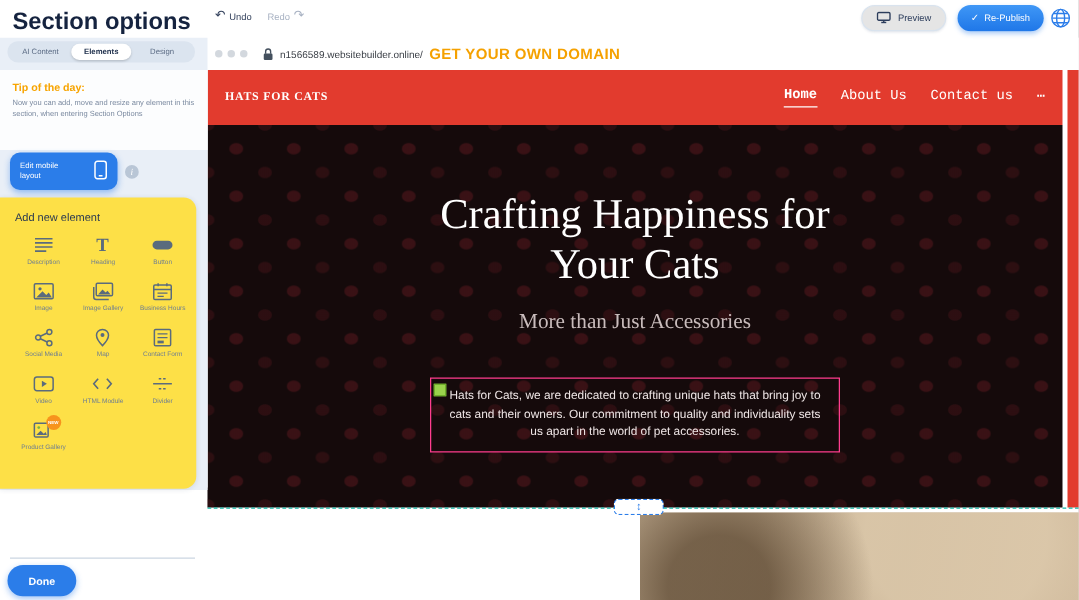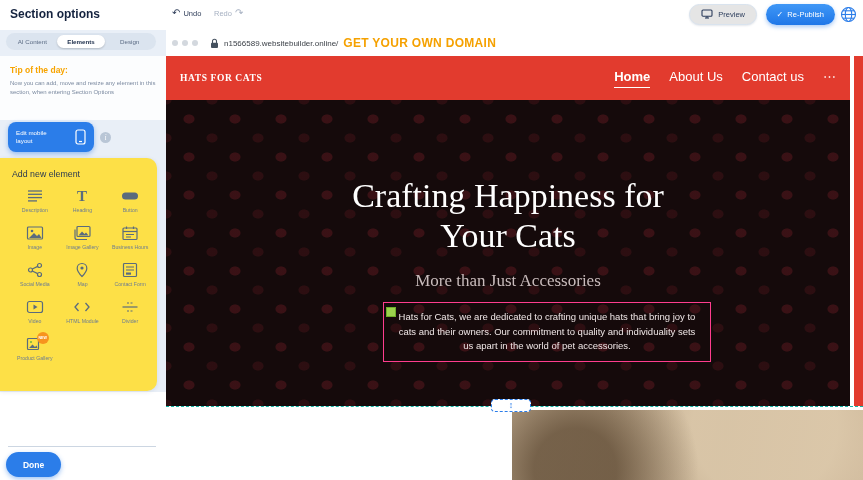--- a/index.html
+++ b/index.html
@@ -1,21 +1,21 @@
 <!DOCTYPE html>
 <html><head>
 <meta charset="utf-8">
 <style>
   * { margin:0; padding:0; box-sizing:border-box; }
   html,body { width:863px; height:480px; overflow:hidden; }
   body { position:relative; font-family:"Liberation Sans", sans-serif; background:#fff; }
 
   
   .topbar { position:absolute; left:0; top:0; width:863px; height:30px; background:#fff; z-index:30; }
-  .topbar-title { position:absolute; left:10px; top:7px; font-size:12px; font-weight:bold; color:#15233f; }
+  .topbar-title { position:absolute; left:10px; top:7px; font-size:19px; font-weight:bold; color:#15233f; }
   .undo-btn, .redo-btn { position:absolute; top:8px; display:flex; align-items:center; gap:3px; font-size:7.5px; color:#33415c; cursor:pointer; }
   .undo-btn { left:172px; }
   .redo-btn { left:214px; color:#a7b1c2; }
   .hist-icon { font-size:10px; line-height:10px; }
   .preview-btn { position:absolute; right:106px; top:4px; height:21px; padding:0 11px; border-radius:11px; background:#e5e5e5; border:1px solid #d9e3ee; box-shadow:0 1px 2px rgba(30,60,100,.12); display:flex; align-items:center; gap:5px; font-size:7.5px; color:#2c3d5c; cursor:pointer; }
   .republish-btn { position:absolute; right:28px; top:4px; height:21px; padding:0 11px; border-radius:11px; background:linear-gradient(#3f97f6,#1f77e8); box-shadow:0 2px 4px rgba(43,125,233,.4); display:flex; align-items:center; gap:4px; font-size:7.5px; color:#fff; cursor:pointer; }
   .check-glyph { font-size:8px; }
   .globe-btn { position:absolute; right:6px; top:6px; width:17px; height:17px; cursor:pointer; }
 
   
@@ -45,33 +45,33 @@
   .browser-bar { position:absolute; left:0; top:0; width:781px; height:26px; background:#fff; display:flex; align-items:center; padding-left:6px; }
   .dot { width:6px; height:6px; border-radius:50%; background:#d3d8de; margin-right:4px; }
   .lock-wrap { margin:0 5px 0 8px; display:flex; }
   .site-url { font-size:8px; color:#3a3f46; }
   .domain-cta { font-size:12px; color:#f5a100; font-weight:bold; margin-left:5px; letter-spacing:.3px; cursor:pointer; }
 
   .site { position:absolute; left:0; top:26px; width:684px; height:412px; }
   .site-header { height:44px; background:#e23b2e; display:flex; align-items:center; padding:0 14px; }
   .site-logo { color:#fff; font-size:9.5px; font-weight:bold; letter-spacing:.6px; font-family:"Liberation Serif", serif; }
   .site-nav { margin-left:auto; display:flex; gap:19px; align-items:center; }
-  .nav-item { color:#fff; font-size:13px; padding-bottom:3px; cursor:pointer; white-space:nowrap; }
+  .nav-item { color:#fff; font-size:11px; padding-bottom:3px; cursor:pointer; white-space:nowrap;font-family:Liberation Mono, monospace; }
   .nav-item.active { border-bottom:1.5px solid #fff; font-weight:bold; }
 
   .hero { position:relative; height:306px; text-align:center; overflow:hidden;
     background-color:#150a0b;
     background-image:
       radial-gradient(rgba(112,28,36,.40) 5px, transparent 6px),
       radial-gradient(rgba(112,28,36,.26) 5px, transparent 6px);
     background-size:46px 38px, 46px 38px;
     background-position:0 0, 23px 19px; }
-  .hero-title { padding-top:76px; font-family:"Liberation Serif", serif; color:#fff; font-size:34px; line-height:1.18; font-weight:normal; cursor:pointer; }
+  .hero-title { padding-top:52px; font-family:"Liberation Serif", serif; color:#fff; font-size:34px; line-height:1.18; font-weight:normal; cursor:pointer; }
   .hero-subtitle { margin-top:15px; font-family:"Liberation Serif", serif; color:#c9bcbc; font-size:17px; cursor:pointer; }
-  .hero-box { position:absolute; left:50%; transform:translateX(-50%); top:202px; width:328px; border:1px solid #ff3d8e; padding:7px 11px; cursor:pointer;margin-left:39px; }
+  .hero-box { position:absolute; left:50%; transform:translateX(-50%); top:202px; width:328px; border:1px solid #ff3d8e; padding:7px 11px; cursor:pointer; }
   .hero-box p { color:#efe6e6; font-size:9.5px; line-height:1.55; }
   .green-handle { position:absolute; left:2px; top:4px; width:10px; height:10px; background:#9ad24c; border:1px solid #6fae2a; cursor:grab; }
 
   .red-strip { position:absolute; right:0; top:26px; width:9px; height:350px; background:#e23b2e; }
 
   .guide-line { position:absolute; left:0; top:376px; width:697px; border-top:1px dashed #12b5a5; }
   .guide-handle { position:absolute; left:325px; top:369px; width:40px; height:13px; background:#fff; border:1px dashed #2b7de9; border-radius:4px; display:flex; align-items:center; justify-content:center; color:#2b7de9; font-size:9px; line-height:9px; cursor:ns-resize; z-index:5; }
 
   .next-section-image { position:absolute; left:346px; top:380px; width:351px; height:70px; cursor:pointer;
     background:

